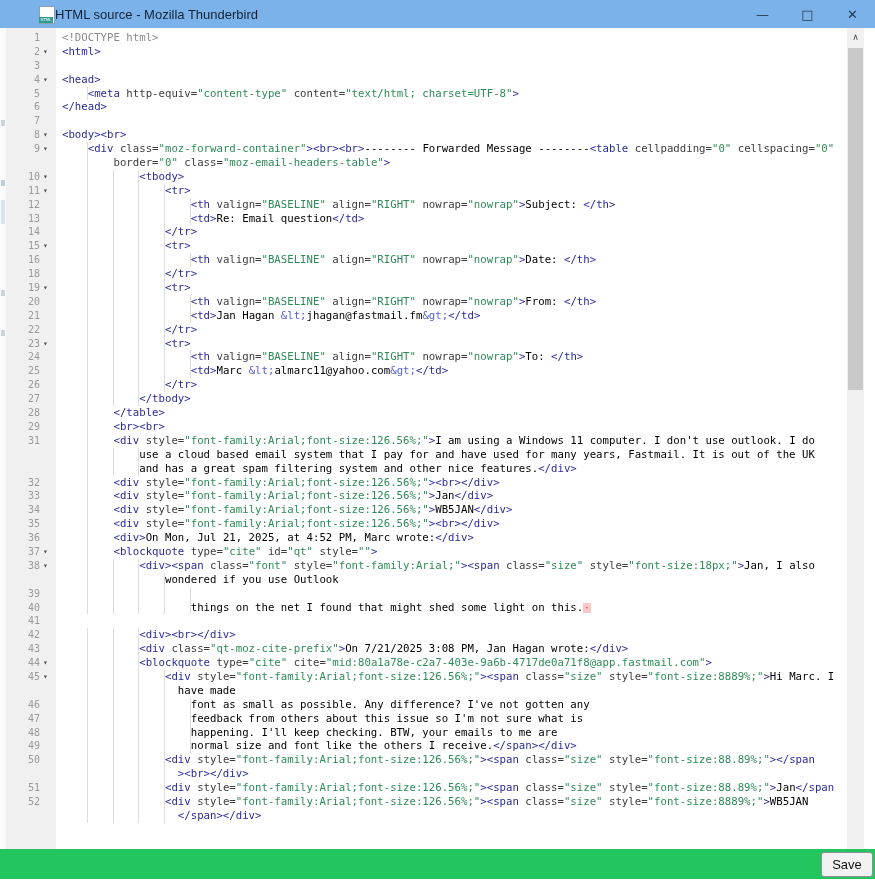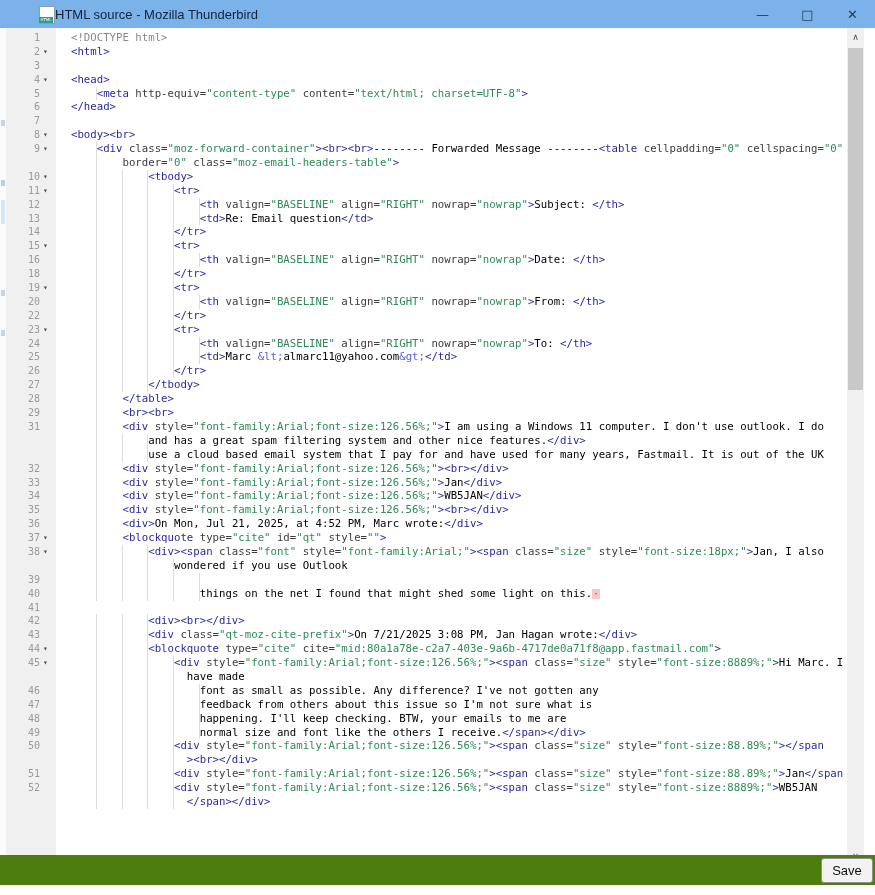--- a/index.html
+++ b/index.html
@@ -21,41 +21,41 @@
   .left-sliver{position:absolute;left:0;top:28px;width:6px;bottom:30px;background:#fbfbfb;overflow:hidden;}
   .sliver-mark{position:absolute;left:1px;width:4px;height:6px;background:#c9d6e2;}
   .editor{position:absolute;left:6px;top:28px;right:28px;bottom:30px;overflow:hidden;
           background:linear-gradient(to right,#f0f0f0 0,#f0f0f0 50px,#ffffff 50px);}
   .rows{padding-top:3px;}
   .row{display:flex;height:13.9px;line-height:13.9px;
        font-family:"DejaVu Sans Mono",monospace;font-size:10.7px;}
   .gut{flex:0 0 50px;display:flex;}
   .num{flex:1;text-align:right;color:#9a9a9a;font-size:10px;padding-right:3px;}
   .mk{width:13px;color:#4d4d4d;font-size:8px;line-height:13.9px;}
-  .code{margin:0;white-space:pre;padding-left:15px;color:#000;}
+  .code{margin:0;white-space:pre;padding-left:6px;color:#000;}
   .code span{white-space:pre;}
   .ind{display:inline-block;background-image:repeating-linear-gradient(
         to right,transparent 0,transparent 24.8px,#dcdcdc 24.8px,#dcdcdc 25.8px);}
   .seg-doc{color:#8a8a8a;}
   .seg-tag{color:#2a2a9a;}
   .seg-att{color:#3c3c3c;}
   .seg-str{color:#2e8b57;}
   .seg-txt{color:#000000;}
   .seg-ent{color:#5961d6;}
   .seg-red{background:#f6c9c9;color:#c22;font-size:9px;padding:0 1px;}
   
   .scrollbar{position:absolute;right:11px;top:28px;width:17px;bottom:30px;background:#f0f0f0;}
   .sb-btn{position:absolute;left:0;width:17px;height:18px;display:flex;align-items:center;
           justify-content:center;color:#505050;font-size:9px;background:#f0f0f0;border:0;}
   .sb-up{top:0;}
   .sb-down{bottom:0;}
   .sb-thumb{position:absolute;left:1px;top:20px;width:15px;height:342px;background:#c8c8c8;}
   .right-margin{position:absolute;right:0;top:28px;width:11px;bottom:30px;background:#ffffff;}
   
-  .bottombar{position:absolute;left:0;right:0;bottom:10px;height:30px;background:#4d7c0f;}
+  .bottombar{position:absolute;left:0;right:0;bottom:16px;height:30px;background:#22c55e;}
   .save-btn{position:absolute;right:2px;bottom:2px;width:52px;height:25px;
             background:#f2f2f2;border:1px solid #919191;border-radius:3px;
             font-family:"Liberation Sans",sans-serif;font-size:13px;color:#111;}
 </style>
 </head>
 <body>
 
 <div class="window">
 
   <div class="titlebar">
@@ -216,20 +216,27 @@
         </div>
         <div class="row">
           <div class="gut">
             <span class="num">20</span>
             <span class="mk"></span>
           </div>
           <pre class="code"><span class="ind">                    </span><span class="seg-tag">&lt;th </span><span class="seg-att">valign=</span><span class="seg-str">"BASELINE"</span><span class="seg-att"> align=</span><span class="seg-str">"RIGHT"</span><span class="seg-att"> nowrap=</span><span class="seg-str">"nowrap"</span><span class="seg-tag">&gt;</span><span class="seg-txt">From: </span><span class="seg-tag">&lt;/th&gt;</span></pre>
         </div>
         <div class="row">
           <div class="gut">
+            <span class="num">21</span>
+            <span class="mk"></span>
+          </div>
+          <pre class="code"><span class="ind">                    </span><span class="seg-tag">&lt;td&gt;</span><span class="seg-txt">Jan Hagan </span><span class="seg-ent">&amp;lt;</span><span class="seg-txt">jhagan@fastmail.fm</span><span class="seg-ent">&amp;gt;</span><span class="seg-tag">&lt;/td&gt;</span></pre>
+        </div>
+        <div class="row">
+          <div class="gut">
             <span class="num">22</span>
             <span class="mk"></span>
           </div>
           <pre class="code"><span class="ind">                </span><span class="seg-tag">&lt;/tr&gt;</span></pre>
         </div>
         <div class="row">
           <div class="gut">
             <span class="num">23</span>
             <span class="mk">▾</span>
           </div>
@@ -282,28 +289,28 @@
             <span class="num">31</span>
             <span class="mk"></span>
           </div>
           <pre class="code"><span class="ind">        </span><span class="seg-tag">&lt;div </span><span class="seg-att">style=</span><span class="seg-str">"font-family:Arial;font-size:126.56%;"</span><span class="seg-tag">&gt;</span><span class="seg-txt">I am using a Windows 11 computer. I don't use outlook. I do</span></pre>
         </div>
         <div class="row">
           <div class="gut">
             <span class="num"></span>
             <span class="mk"></span>
           </div>
+          <pre class="code"><span class="ind">            </span><span class="seg-txt">use a cloud based email system that I pay for and have used for many years, Fastmail. It is out of the UK</span></pre>
+        </div>
+        <div class="row">
+          <div class="gut">
+            <span class="num"></span>
+            <span class="mk"></span>
+          </div>
           <pre class="code"><span class="ind">            </span><span class="seg-txt">and has a great spam filtering system and other nice features.</span><span class="seg-tag">&lt;/div&gt;</span></pre>
-        </div>
-        <div class="row">
-          <div class="gut">
-            <span class="num"></span>
-            <span class="mk"></span>
-          </div>
-          <pre class="code"><span class="ind">            </span><span class="seg-txt">use a cloud based email system that I pay for and have used for many years, Fastmail. It is out of the UK</span></pre>
         </div>
         <div class="row">
           <div class="gut">
             <span class="num">32</span>
             <span class="mk"></span>
           </div>
           <pre class="code"><span class="ind">        </span><span class="seg-tag">&lt;div </span><span class="seg-att">style=</span><span class="seg-str">"font-family:Arial;font-size:126.56%;"</span><span class="seg-tag">&gt;&lt;br&gt;&lt;/div&gt;</span></pre>
         </div>
         <div class="row">
           <div class="gut">

